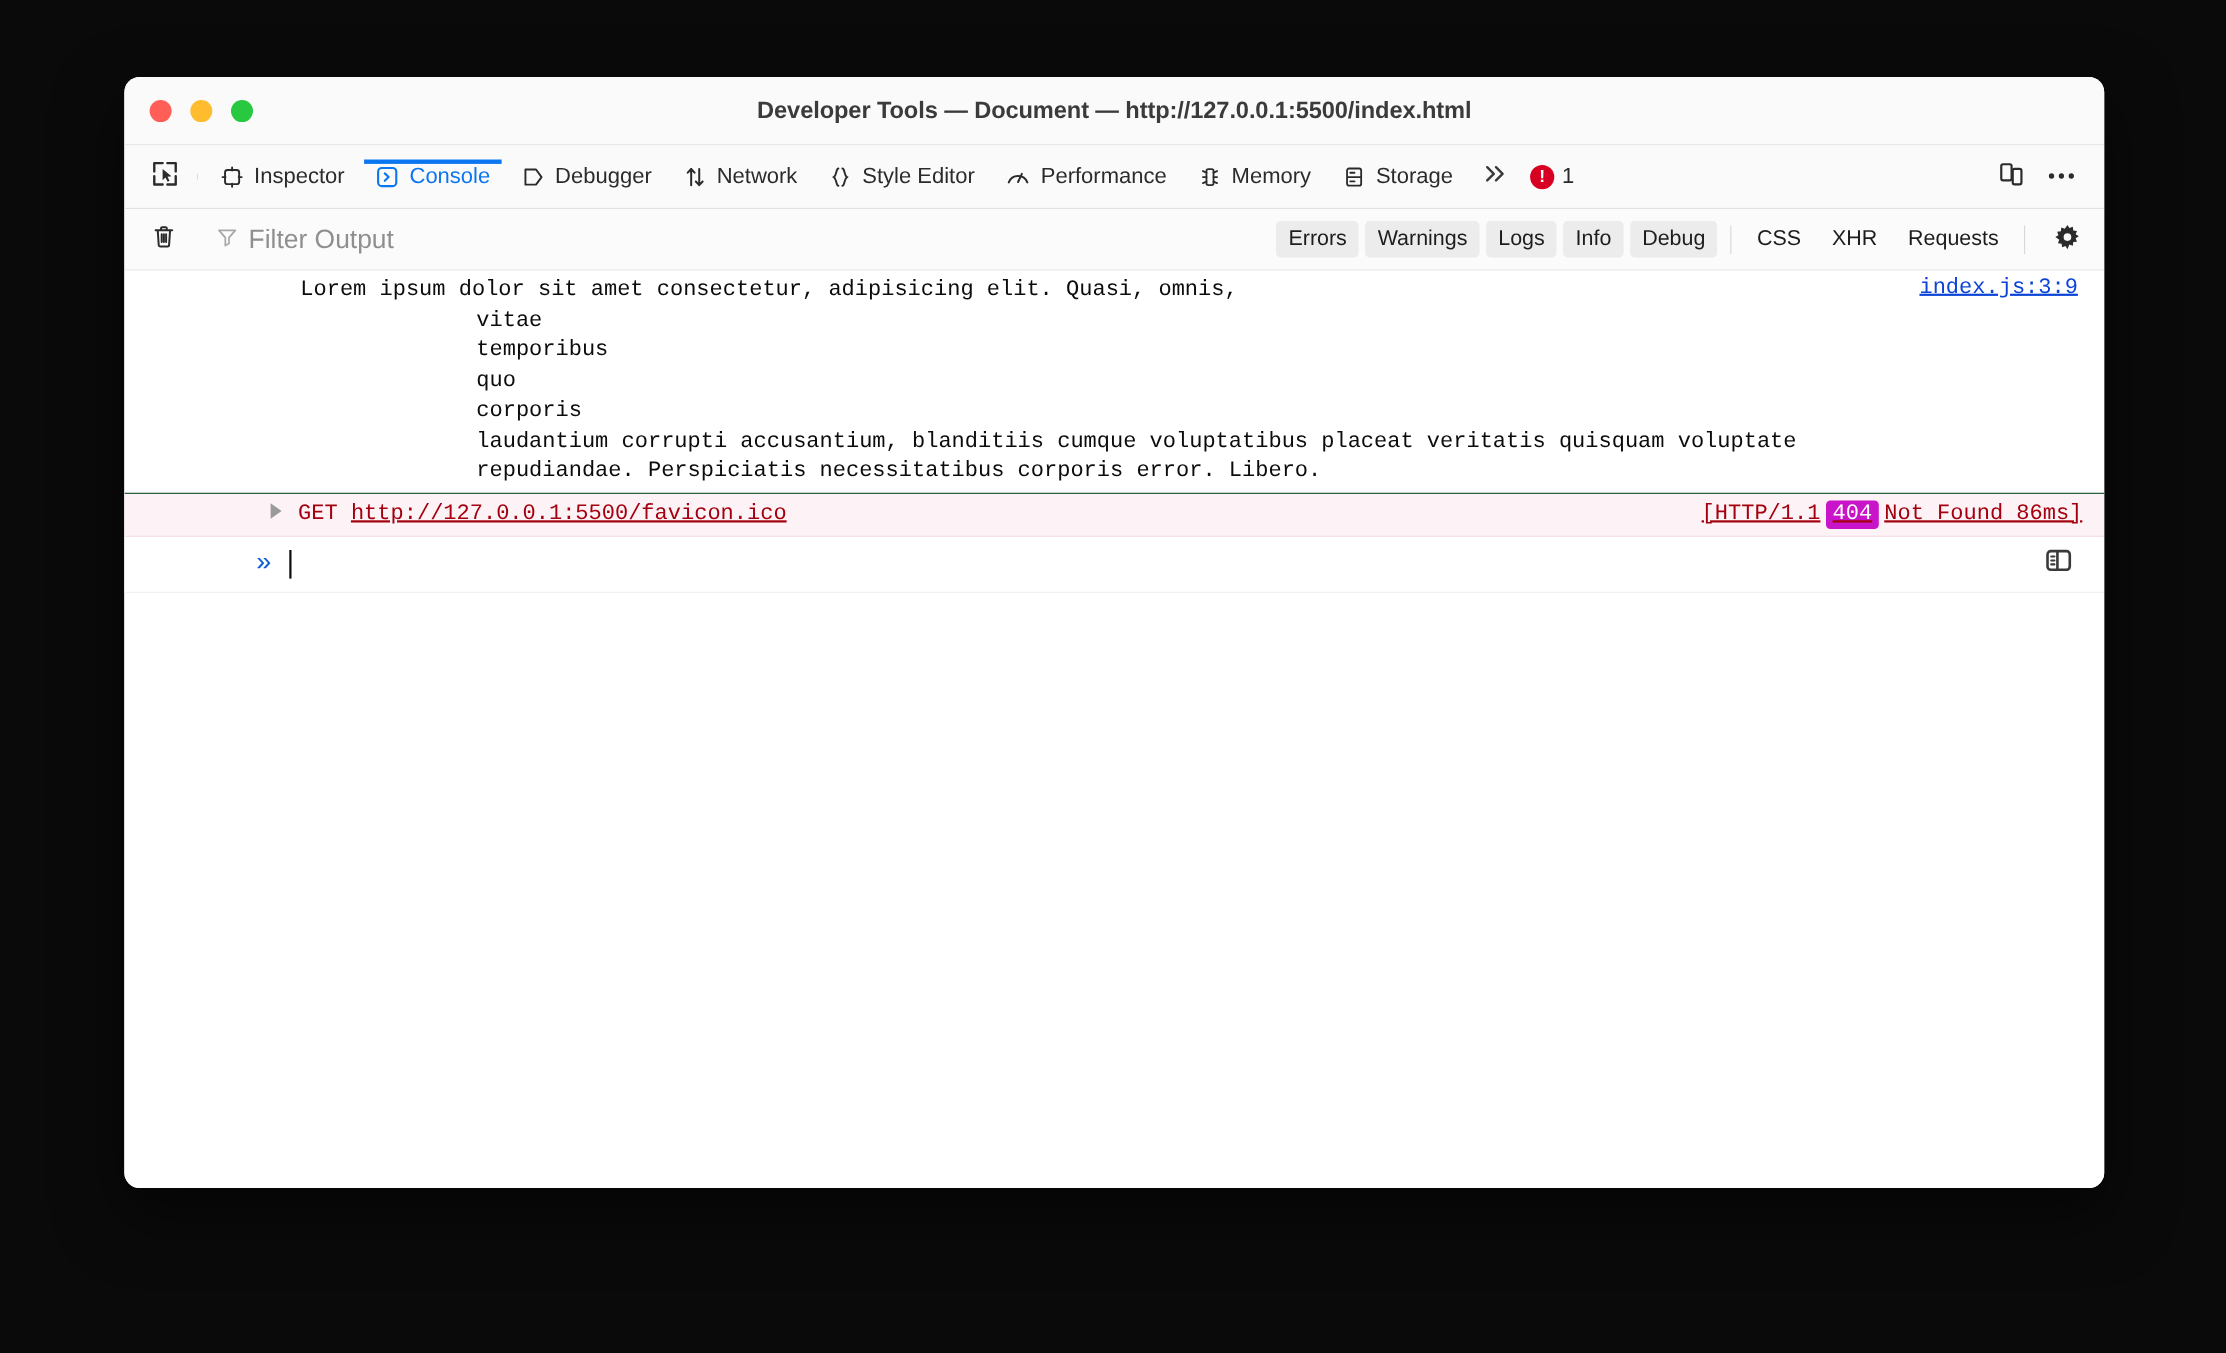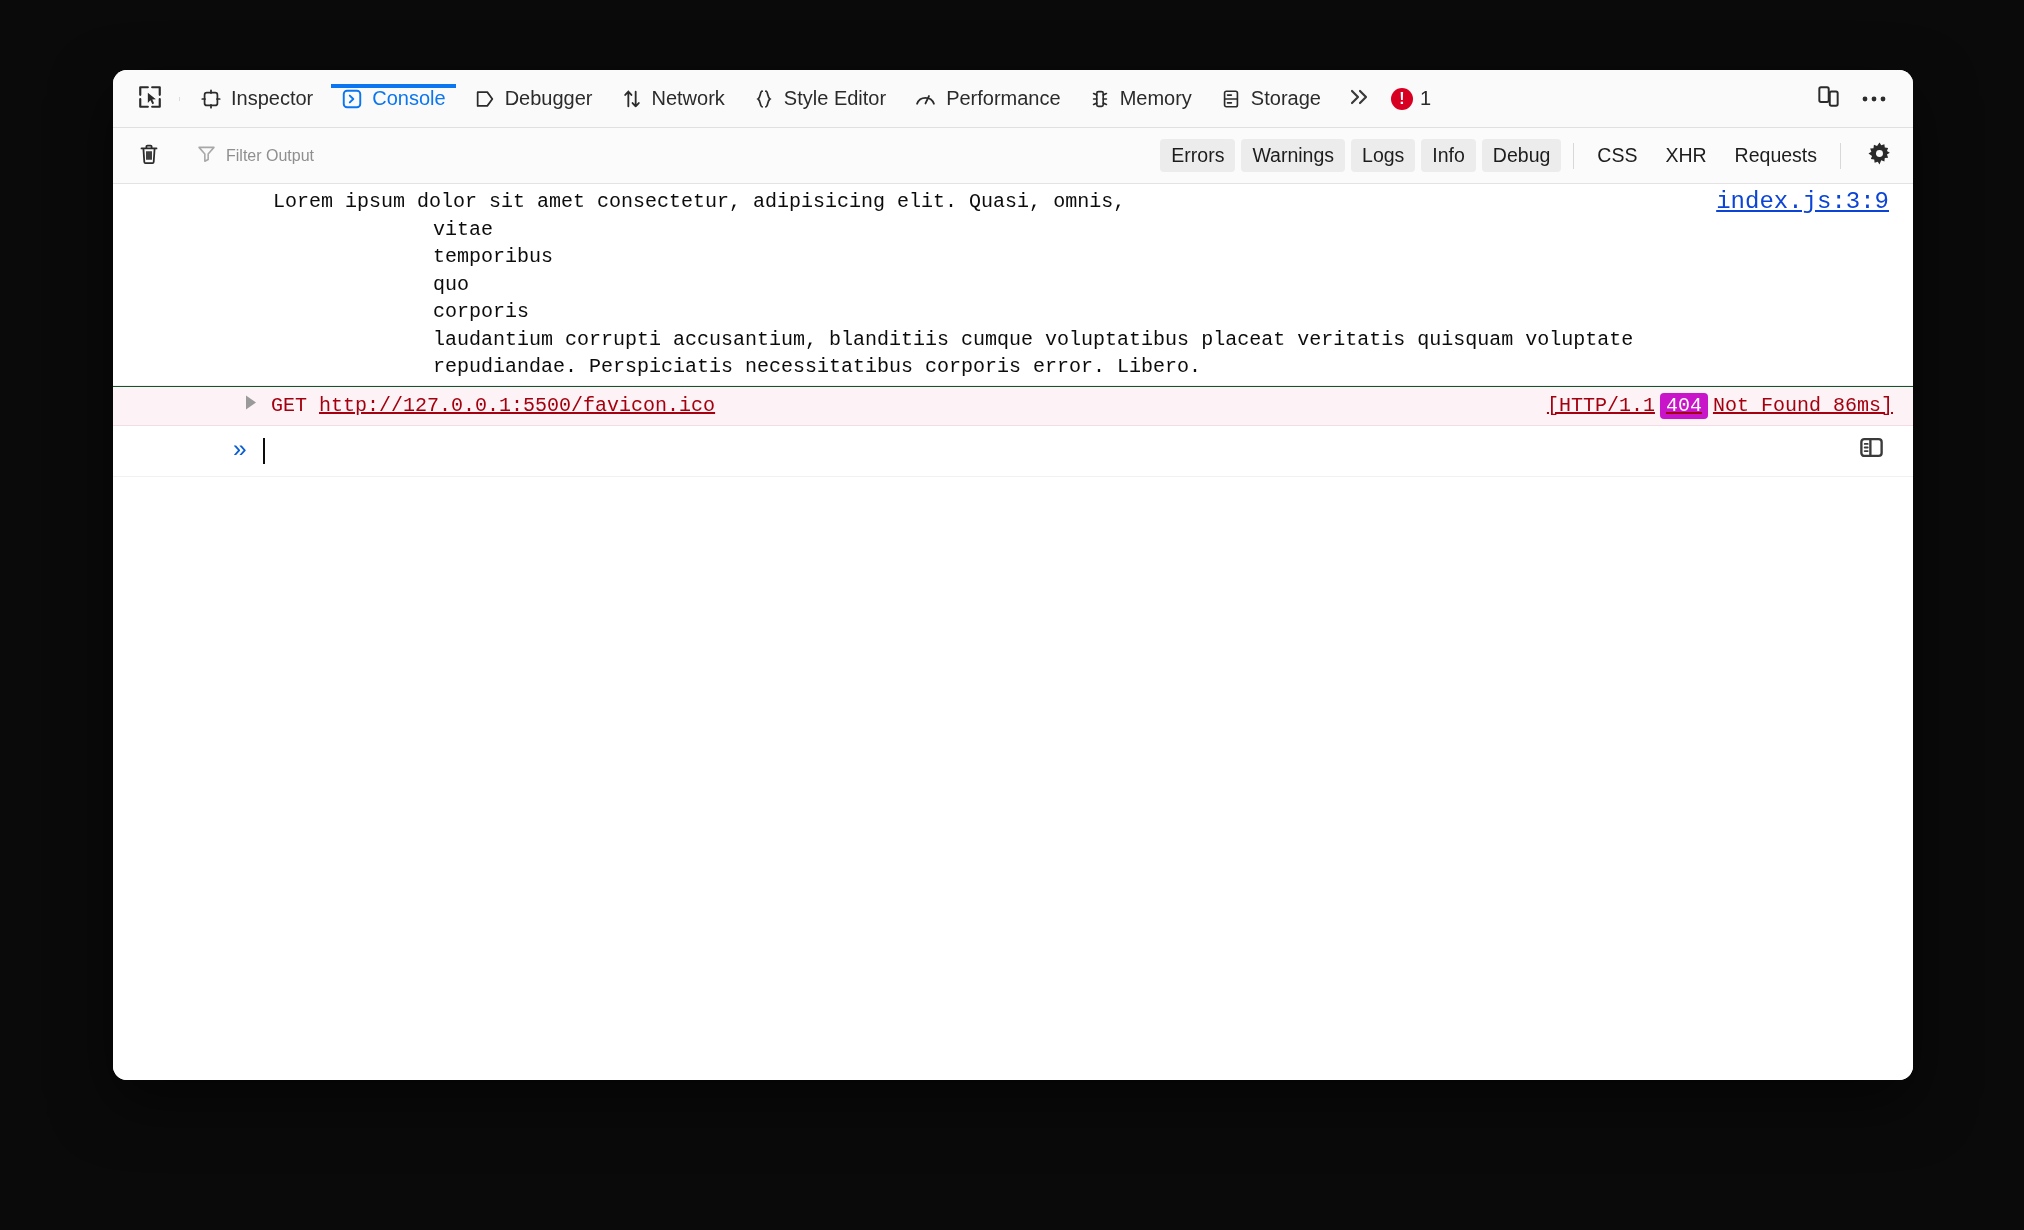--- a/index.html
+++ b/index.html
@@ -145,21 +145,21 @@
     display: flex; align-items: center; justify-content: center;
     width: 44px; height: 40px;
     cursor: default;
   }
   #filter-input-wrap {
     display: flex; align-items: center; gap: 9px;
     flex: 1; min-width: 0;
     padding-left: 12px;
   }
   #filter-placeholder {
-    font-size: 16px;
+    font-size: 24px;
     color: #8f8f8f;
   }
   .filter-toggles { display: flex; align-items: center; gap: 6px; }
   .ftog {
     font-size: 19.5px;
     color: #1d1d1d;
     padding: 5px 11px;
     border-radius: 4px;
     background: transparent;
     cursor: default;
@@ -199,21 +199,21 @@
     color: #0c0c0d;
     line-height: 27.5px;
     white-space: pre;
   }
   .msg-body .indent { padding-left: 160px; display: block; }
   .src-link {
     position: absolute;
     right: 24px; top: 4px;
     color: #0b44d6;
     text-decoration: underline;
-    font-size: 24px;
+    font-size: 20px;
     cursor: pointer;
     white-space: nowrap;
   }
 
   
   .msg-net {
     background: #fdf2f5;
     border-top: 1px solid #14532d;
     border-bottom: 1px solid #f3dde3;
     align-items: center;
@@ -302,20 +302,28 @@
     background: #ffffff;
   }
 </style>
 </head>
 <body>
 
 <div id="desktop">
 
   <div id="window">
 
+    <div id="titlebar">
+      <div id="traffic-lights">
+        <div class="tl tl-close"></div>
+        <div class="tl tl-min"></div>
+        <div class="tl tl-max"></div>
+      </div>
+      <div id="window-title">Developer Tools — Document — http://127.0.0.1:5500/index.html</div>
+    </div>
 
     <div id="toolbar">
       <div class="tb-left">
 
         <div class="picker-btn">
           <span>
             <svg width="26" height="26" viewBox="0 0 24 24" fill="none" stroke="#2b2b2b" stroke-width="2">
               <path d="M3 3 h7 M3 3 v7 M21 3 h-7 M21 3 v7 M3 21 h7 M3 21 v-7 M21 21 h-7 M21 21 v-7" stroke-linecap="round"></path>
               <path d="M10 8 L10 17.5 L12.4 15.1 L14.2 18.6 L15.8 17.8 L14.1 14.4 L17.4 14.1 Z" fill="#2b2b2b" stroke="none"></path>
             </svg>

